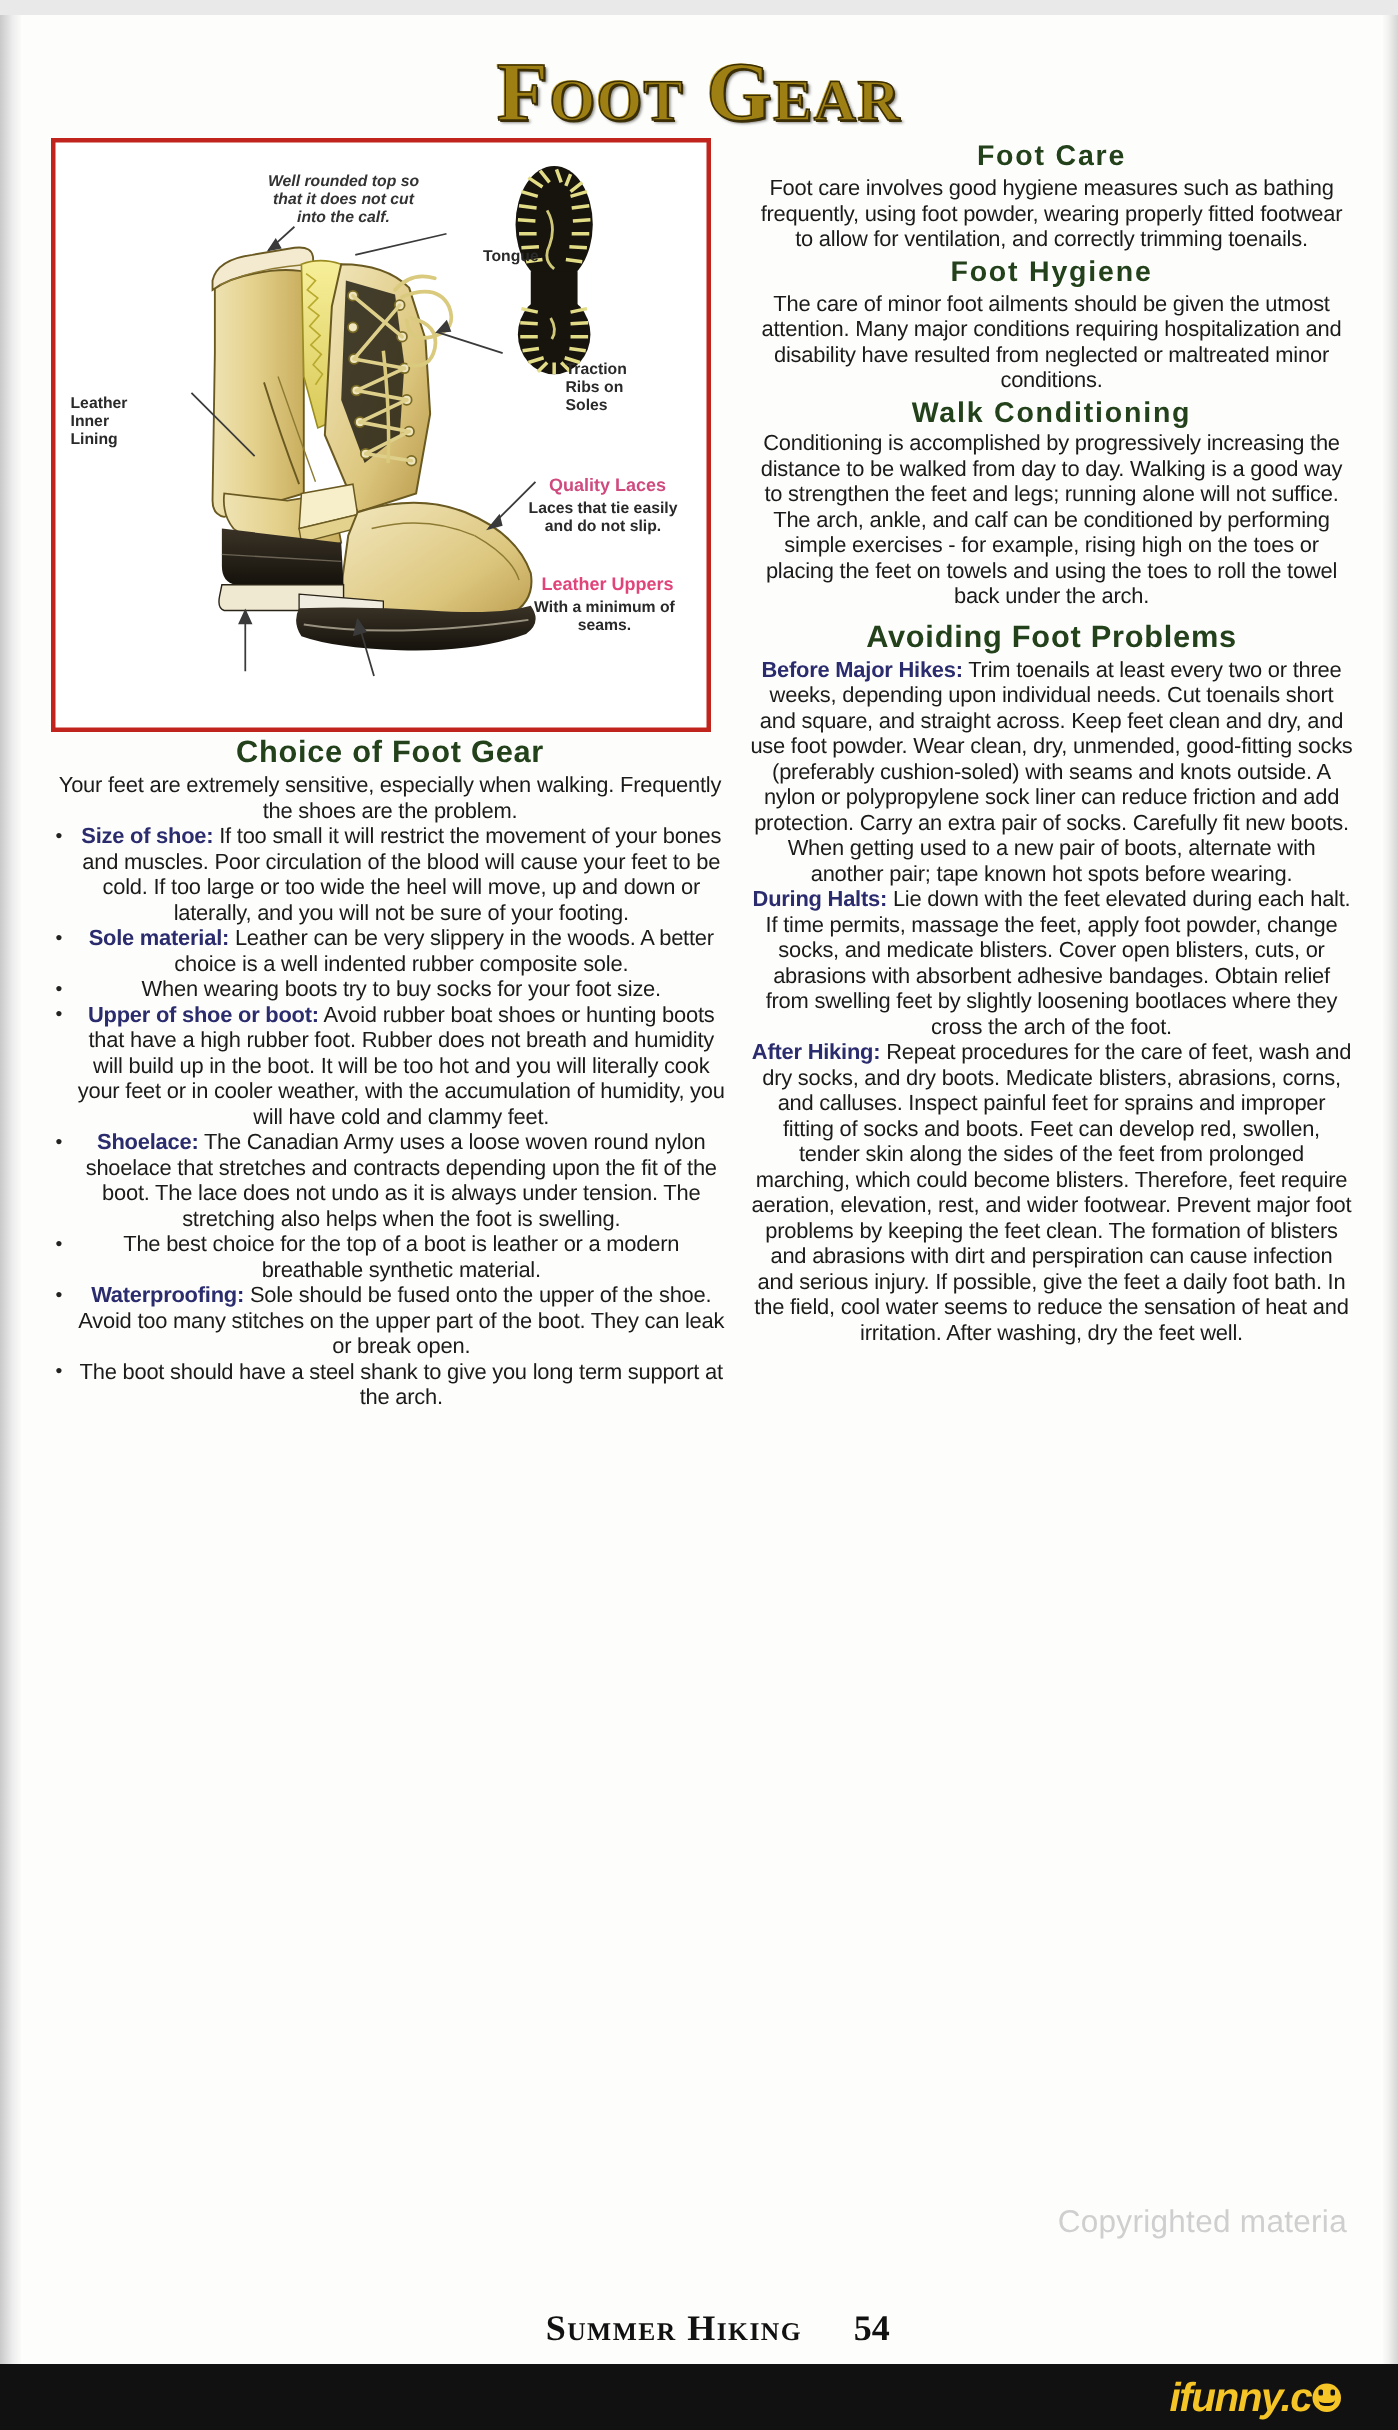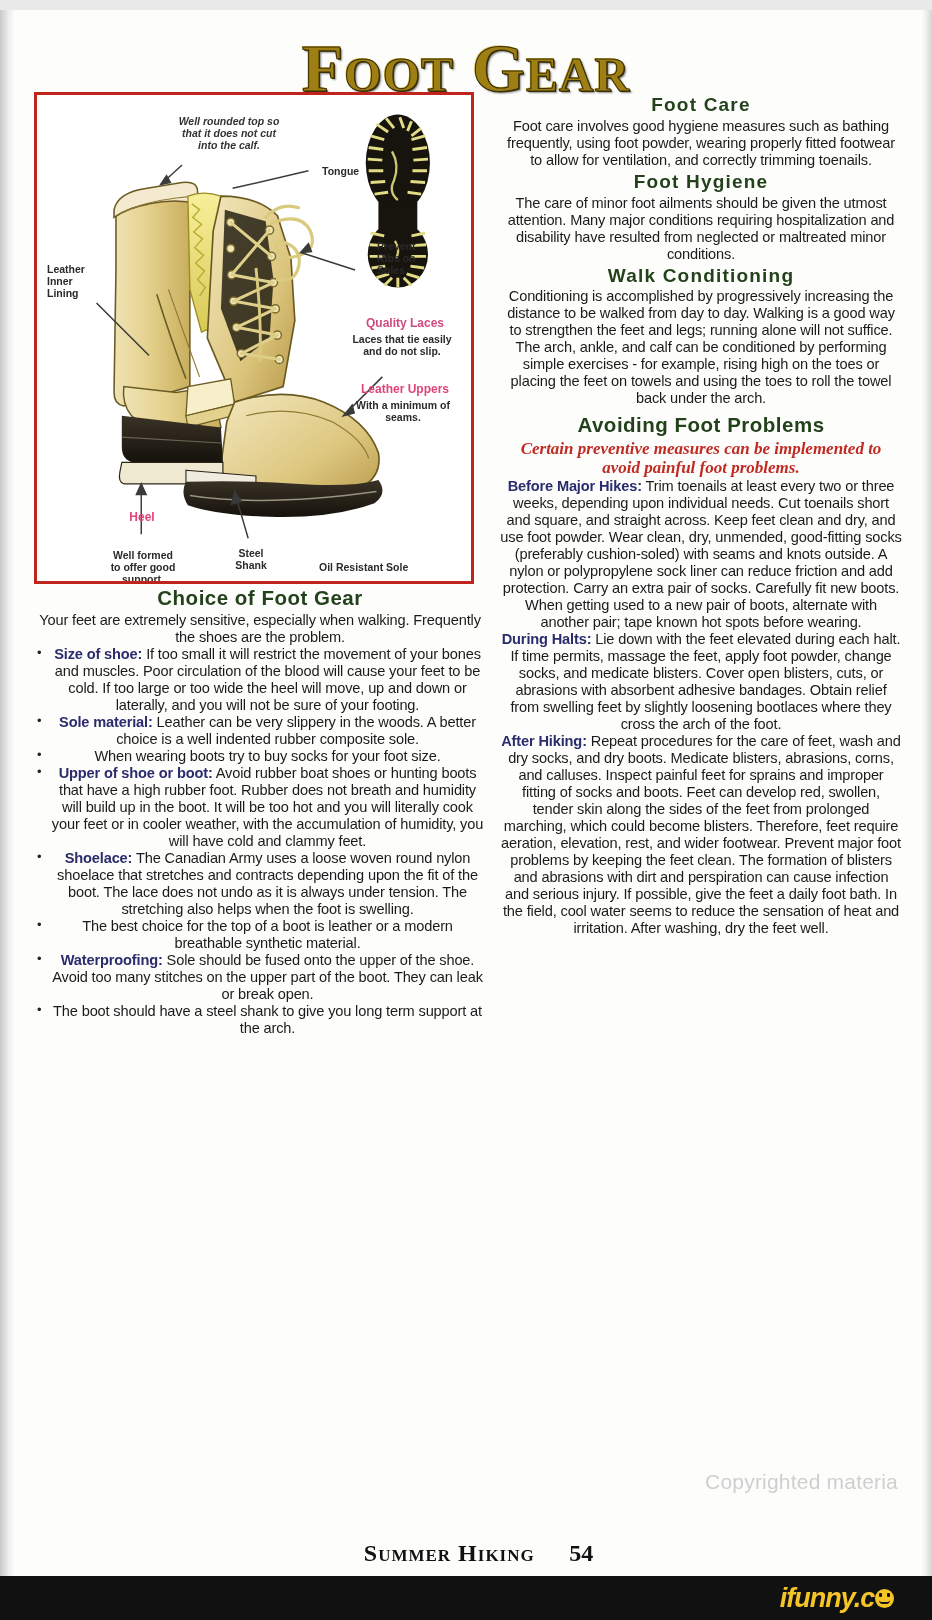--- a/index.html
+++ b/index.html
@@ -20,38 +20,38 @@
     background:linear-gradient(90deg,#c9c9c9,#ededed 60%,#fbfbf9); }
   .scan-edge-r { position:absolute; right:0; top:10px; bottom:0; width:10px;
     background:linear-gradient(270deg,#d4d4d4,#f0f0ee 60%,#fbfbf9); }
 
   
   .title-wrap { text-align:center; padding-top:34px; height:92px; }
   .title {
     display:inline-block;
     font-family:"Liberation Serif", serif;
     font-weight:700;
-    font-size:68px;
+    font-size:56px;
     line-height:1;
     letter-spacing:1px;
     color:#9d7f14;
     font-variant:small-caps;
     text-shadow: 1px 1px 0 #3c2f08, 2px 2px 2px rgba(0,0,0,.45), -1px -1px 0 #cdae3c;
     -webkit-text-stroke:1px #3a2e06;
   }
 
   
   .cols { position:relative; padding:0 18px 0 34px; }
   .col-left { position:absolute; left:34px; top:0; width:452px; }
   .col-right { position:absolute; left:500px; top:0; width:402px; }
 
   
   .figure {
     border:3px solid #c0241c; background:#fff;
-    width:440px; height:492px; position:relative; overflow:hidden;
+    width:440px; height:396px; position:relative; overflow:hidden;
     box-shadow:0 0 0 1px #fff inset;
     text-decoration:underline;
   }
   .fig-svg { position:absolute; inset:0; width:100%; height:100%; }
   .fig-label { position:absolute; font-family:"Liberation Sans",sans-serif;
     font-size:10.5px; font-weight:700; color:#2a2a2a; line-height:1.15; }
   .fig-label.pink { color:#cf4a7e; }
   .fig-label.red  { color:#e0447a; }
   .fig-label.hand { font-style:italic; font-weight:700; }
   .fig-label.ctr { text-align:center; }
@@ -267,21 +267,21 @@
             <path d="M312 330 l11 -3 l-2 -8 z" fill="#3a3a3a"></path>
           </g>
         </svg>
 
         <div class="fig-label hand ctr" style="left: 102px; top: 20px; width: 180px; color: rgb(51, 51, 51); white-space: pre-line;">Well rounded top so
 that it does not cut
 into the calf.</div>
 
         <div class="fig-label" style="left: 285px; top: 70px; white-space: pre-line;">Tongue</div>
 
-        <div class="fig-label" style="left: 340px; top: 145px; width: 80px; white-space: pre-line;">Prevent
+        <div class="fig-label" style="left: 340px; top: 145px; width: 80px; white-space: pre-line;">Traction
 Ribs on
 Soles</div>
 
         <div class="fig-label" style="left: 10px; top: 168px; width: 70px; white-space: pre-line;">Leather
 Inner
 Lining</div>
 
         <div class="fig-label pink ctr" style="left: 300px; top: 222px; width: 136px; font-size: 12px; white-space: pre-line;">Quality Laces</div>
         <div class="fig-label ctr" style="left: 292px; top: 238px; width: 146px; white-space: pre-line;">Laces that tie easily
 and do not slip.</div>
@@ -319,21 +319,20 @@
       <h2 class="sec">Foot Care</h2>
       <p class="body">Foot care involves good hygiene measures such as bathing frequently, using foot powder, wearing properly fitted footwear to allow for ventilation, and correctly trimming toenails.</p>
 
       <h2 class="sec">Foot Hygiene</h2>
       <p class="body">The care of minor foot ailments should be given the utmost attention. Many major conditions requiring hospitalization and disability have resulted from neglected or maltreated minor conditions.</p>
 
       <h2 class="sec">Walk Conditioning</h2>
       <p class="body">Conditioning is accomplished by progressively increasing the distance to be walked from day to day. Walking is a good way to strengthen the feet and legs; running alone will not suffice. The arch, ankle, and calf can be conditioned by performing simple exercises - for example, rising high on the toes or placing the feet on towels and using the toes to roll the towel back under the arch.</p>
 
       <h2 class="sec wide" style="margin-top:6px;">Avoiding Foot Problems</h2>
-      <div class="redsub">Certain preventive measures can be implemented to avoid painful foot problems.</div>
 
       <div id="right-sections">
           <p class="body"><span class="lead">Before Major Hikes:</span><span> Trim toenails at least every two or three weeks, depending upon individual needs. Cut toenails short and square, and straight across. Keep feet clean and dry, and use foot powder. Wear clean, dry, unmended, good-fitting socks (preferably cushion-soled) with seams and knots outside. A nylon or polypropylene sock liner can reduce friction and add protection. Carry an extra pair of socks. Carefully fit new boots. When getting used to a new pair of boots, alternate with another pair; tape known hot spots before wearing.</span></p>
           <p class="body"><span class="lead">During Halts:</span><span> Lie down with the feet elevated during each halt. If time permits, massage the feet, apply foot powder, change socks, and medicate blisters. Cover open blisters, cuts, or abrasions with absorbent adhesive bandages. Obtain relief from swelling feet by slightly loosening bootlaces where they cross the arch of the foot.</span></p>
           <p class="body"><span class="lead">After Hiking:</span><span> Repeat procedures for the care of feet, wash and dry socks, and dry boots. Medicate blisters, abrasions, corns, and calluses. Inspect painful feet for sprains and improper fitting of socks and boots. Feet can develop red, swollen, tender skin along the sides of the feet from prolonged marching, which could become blisters. Therefore, feet require aeration, elevation, rest, and wider footwear. Prevent major foot problems by keeping the feet clean. The formation of blisters and abrasions with dirt and perspiration can cause infection and serious injury. If possible, give the feet a daily foot bath. In the field, cool water seems to reduce the sensation of heat and irritation. After washing, dry the feet well.</span></p>
         </div>
     </div>
   </div>
 
   <div class="copyright">Copyrighted materia</div>

